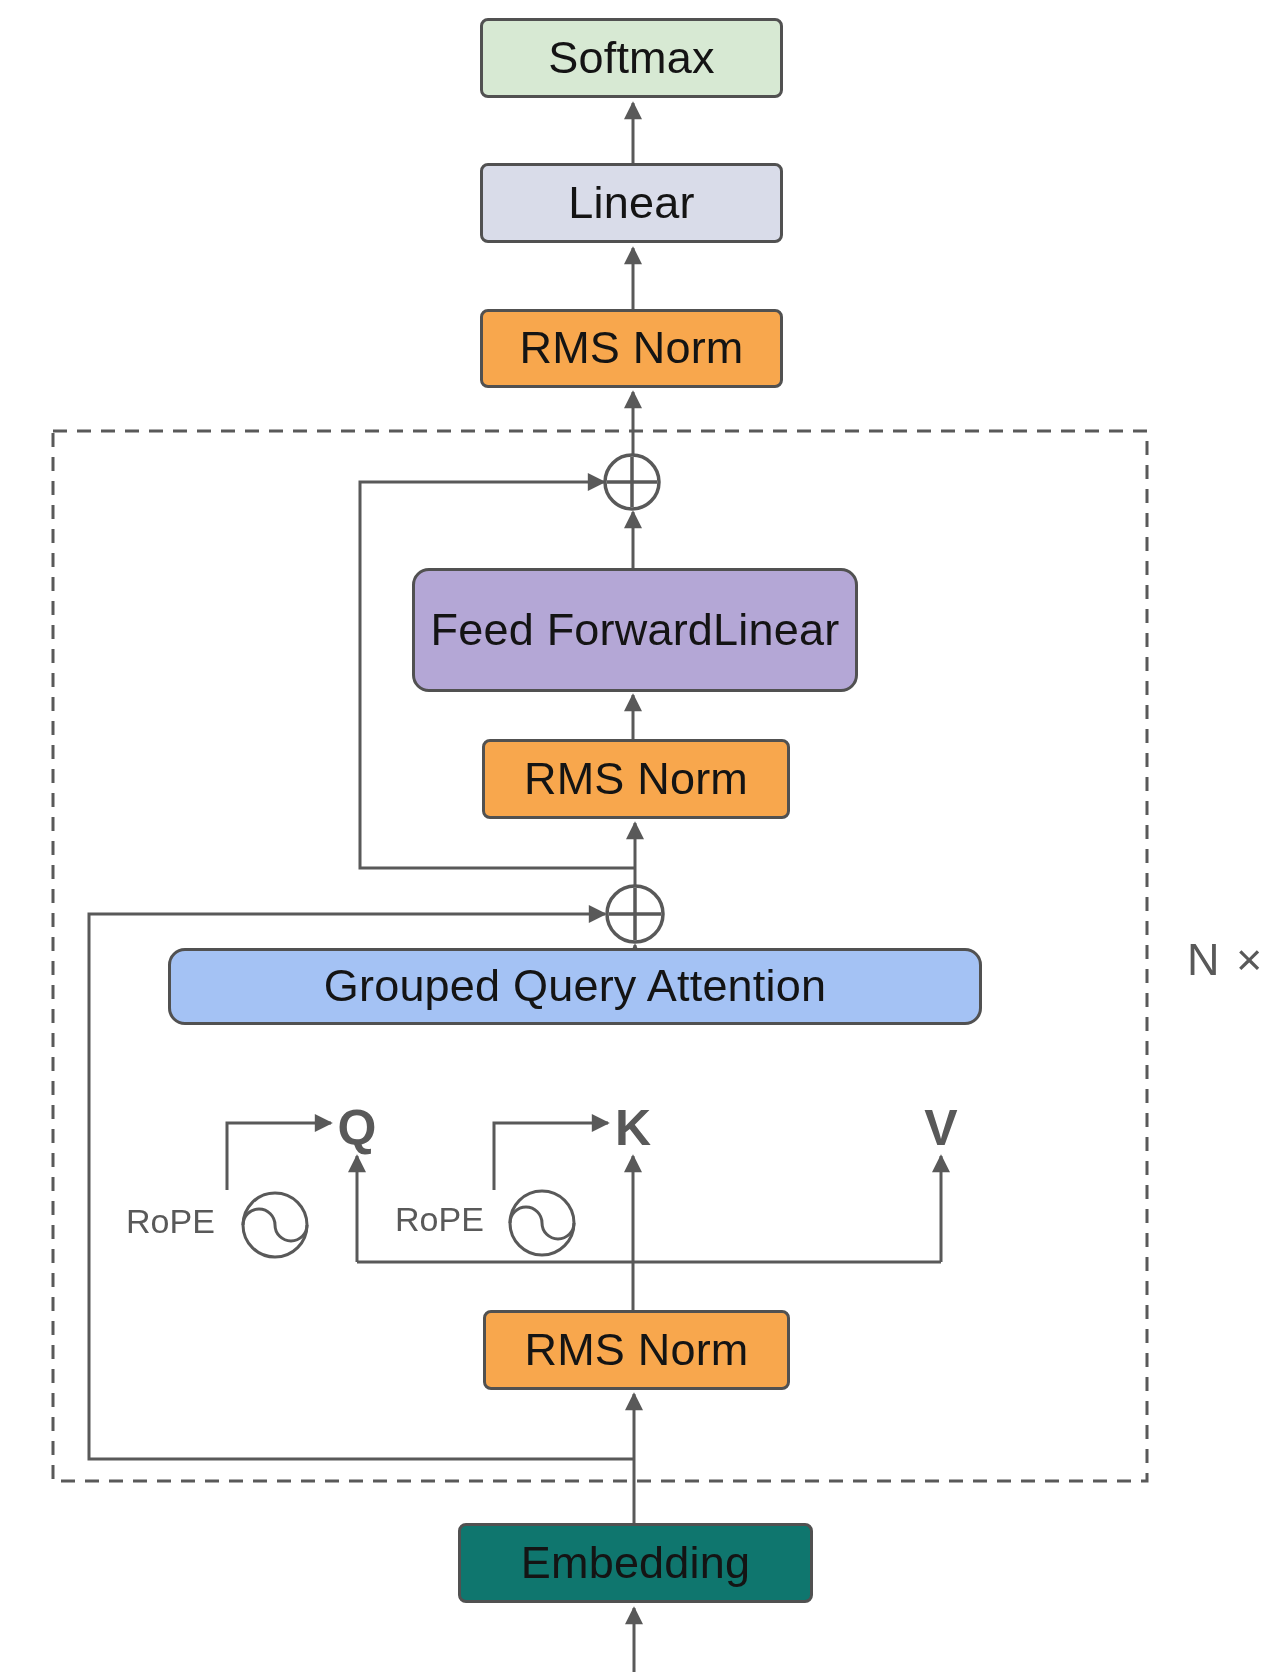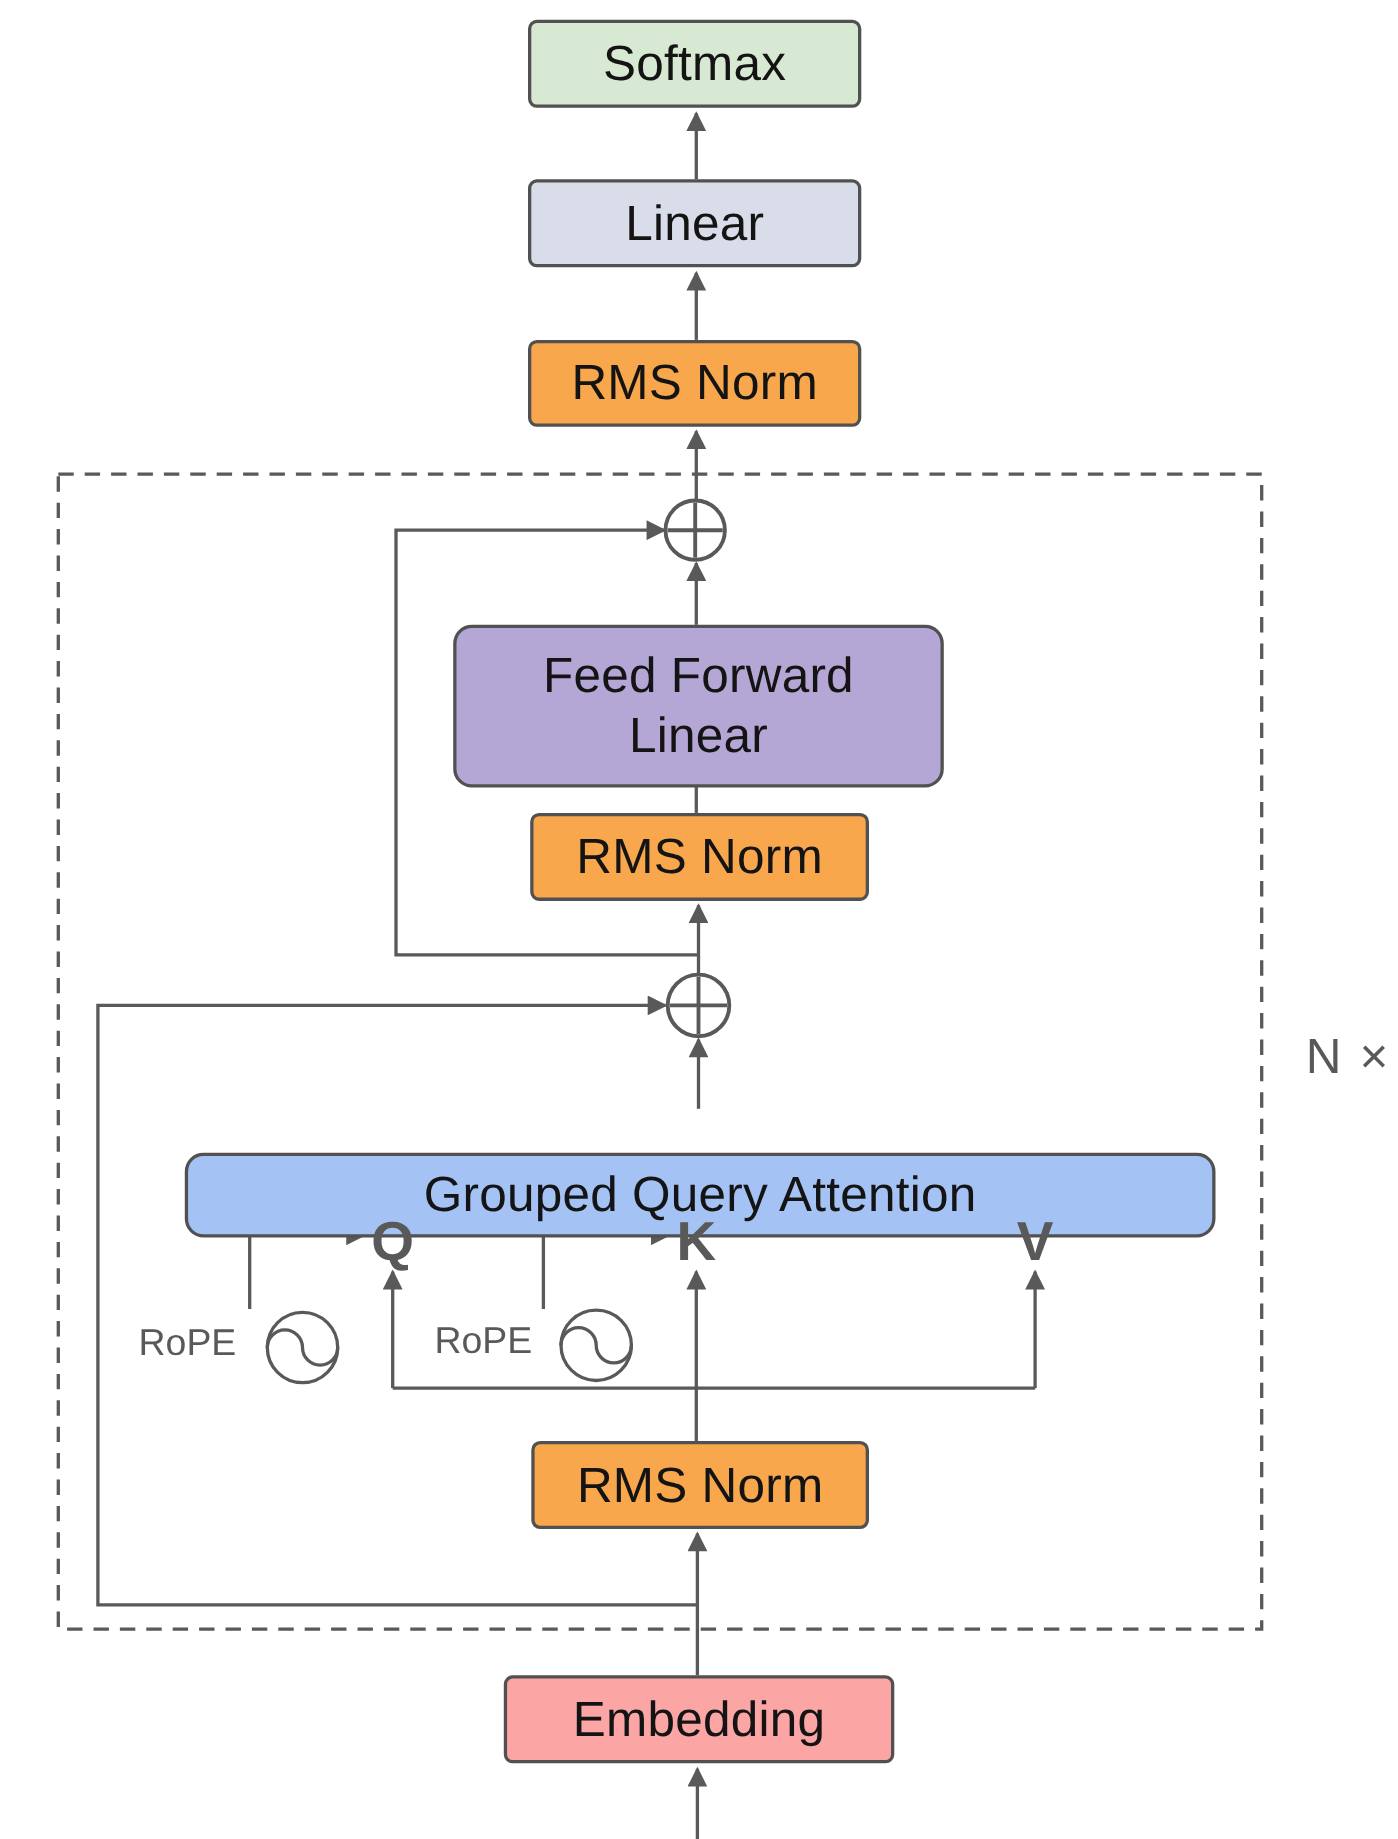--- a/index.html
+++ b/index.html
@@ -82,32 +82,32 @@
       <path d="M 510 1223 A 16 16 0 0 1 542 1223 A 16 16 0 0 0 574 1223"></path>
     </g>
   </svg>
 
   <div class="box" style="left: 480px; top: 18px; width: 303px; height: 80px; background: rgb(215, 233, 211);">Softmax</div>
 
   <div class="box" style="left: 480px; top: 163px; width: 303px; height: 80px; background: rgb(217, 220, 233);">Linear</div>
 
   <div class="box" style="left: 480px; top: 309px; width: 303px; height: 79px; background: rgb(248, 167, 77);">RMS Norm</div>
 
-  <div class="box big" style="left: 412px; top: 568px; width: 446px; height: 148px; flex-direction: column; background: rgb(180, 167, 214);">
+  <div class="box big" style="left: 412px; top: 568px; width: 446px; height: 124px; background: rgb(180, 167, 214);">
     <span>Feed Forward</span>
     <span>Linear</span>
   </div>
 
   <div class="box" style="left: 482px; top: 739px; width: 308px; height: 80px; background: rgb(248, 167, 77);">RMS Norm</div>
 
-  <div class="box big" style="left: 168px; top: 1048px; width: 937px; height: 77px; background: rgb(164, 194, 244);">Grouped Query Attention</div>
+  <div class="box big" style="left: 168px; top: 948px; width: 814px; height: 77px; background: rgb(164, 194, 244);">Grouped Query Attention</div>
 
   <div class="box" style="left: 483px; top: 1310px; width: 307px; height: 80px; background: rgb(248, 167, 77);">RMS Norm</div>
 
-  <div class="box" style="left: 458px; top: 1523px; width: 355px; height: 80px; background: #fca5a5;">Embedding</div>
+  <div class="box" style="left: 458px; top: 1523px; width: 355px; height: 80px; background: #0f766e;">Embedding</div>
 
   <div class="qkv" style="left:307px;top:1099px;">Q</div>
   <div class="qkv" style="left:583px;top:1099px;">K</div>
   <div class="qkv" style="left:891px;top:1099px;">V</div>
 
   <div class="gray-note" style="left:126px;top:1202px;">RoPE</div>
   <div class="gray-note" style="left:395px;top:1200px;">RoPE</div>
 
   <div class="gray-note nx" style="left:1187px;top:934px;">N ×</div>
 

